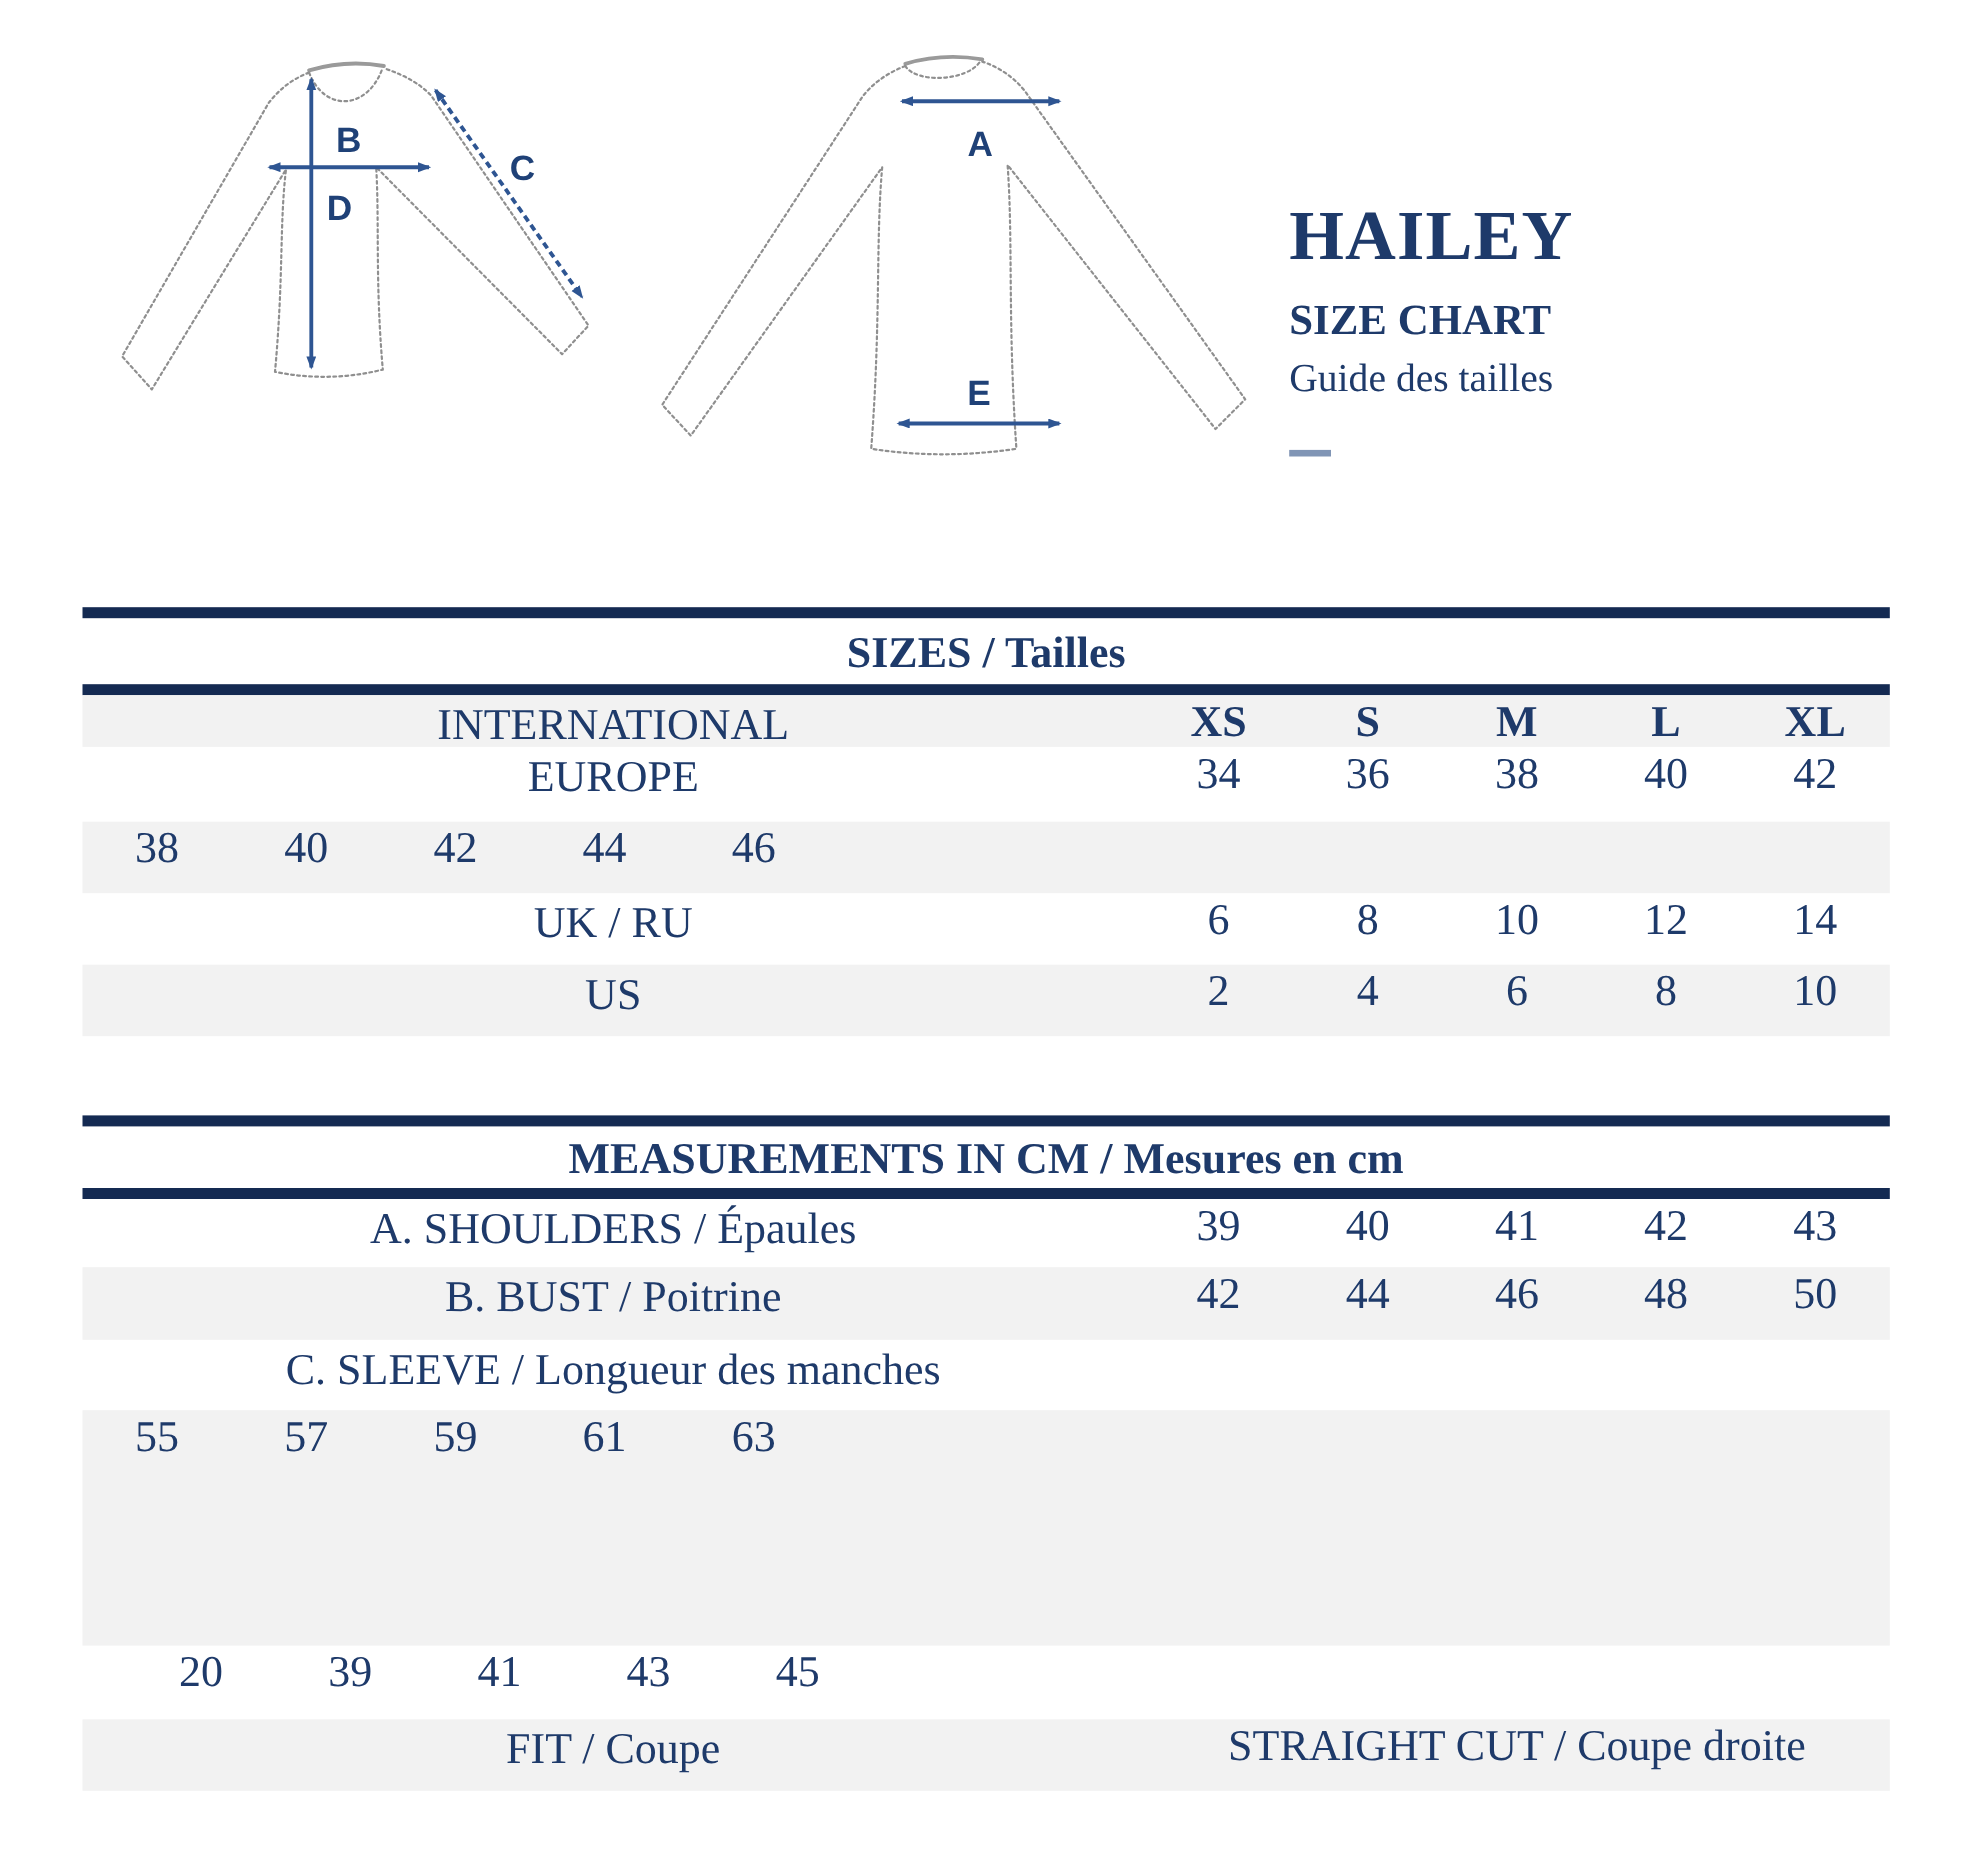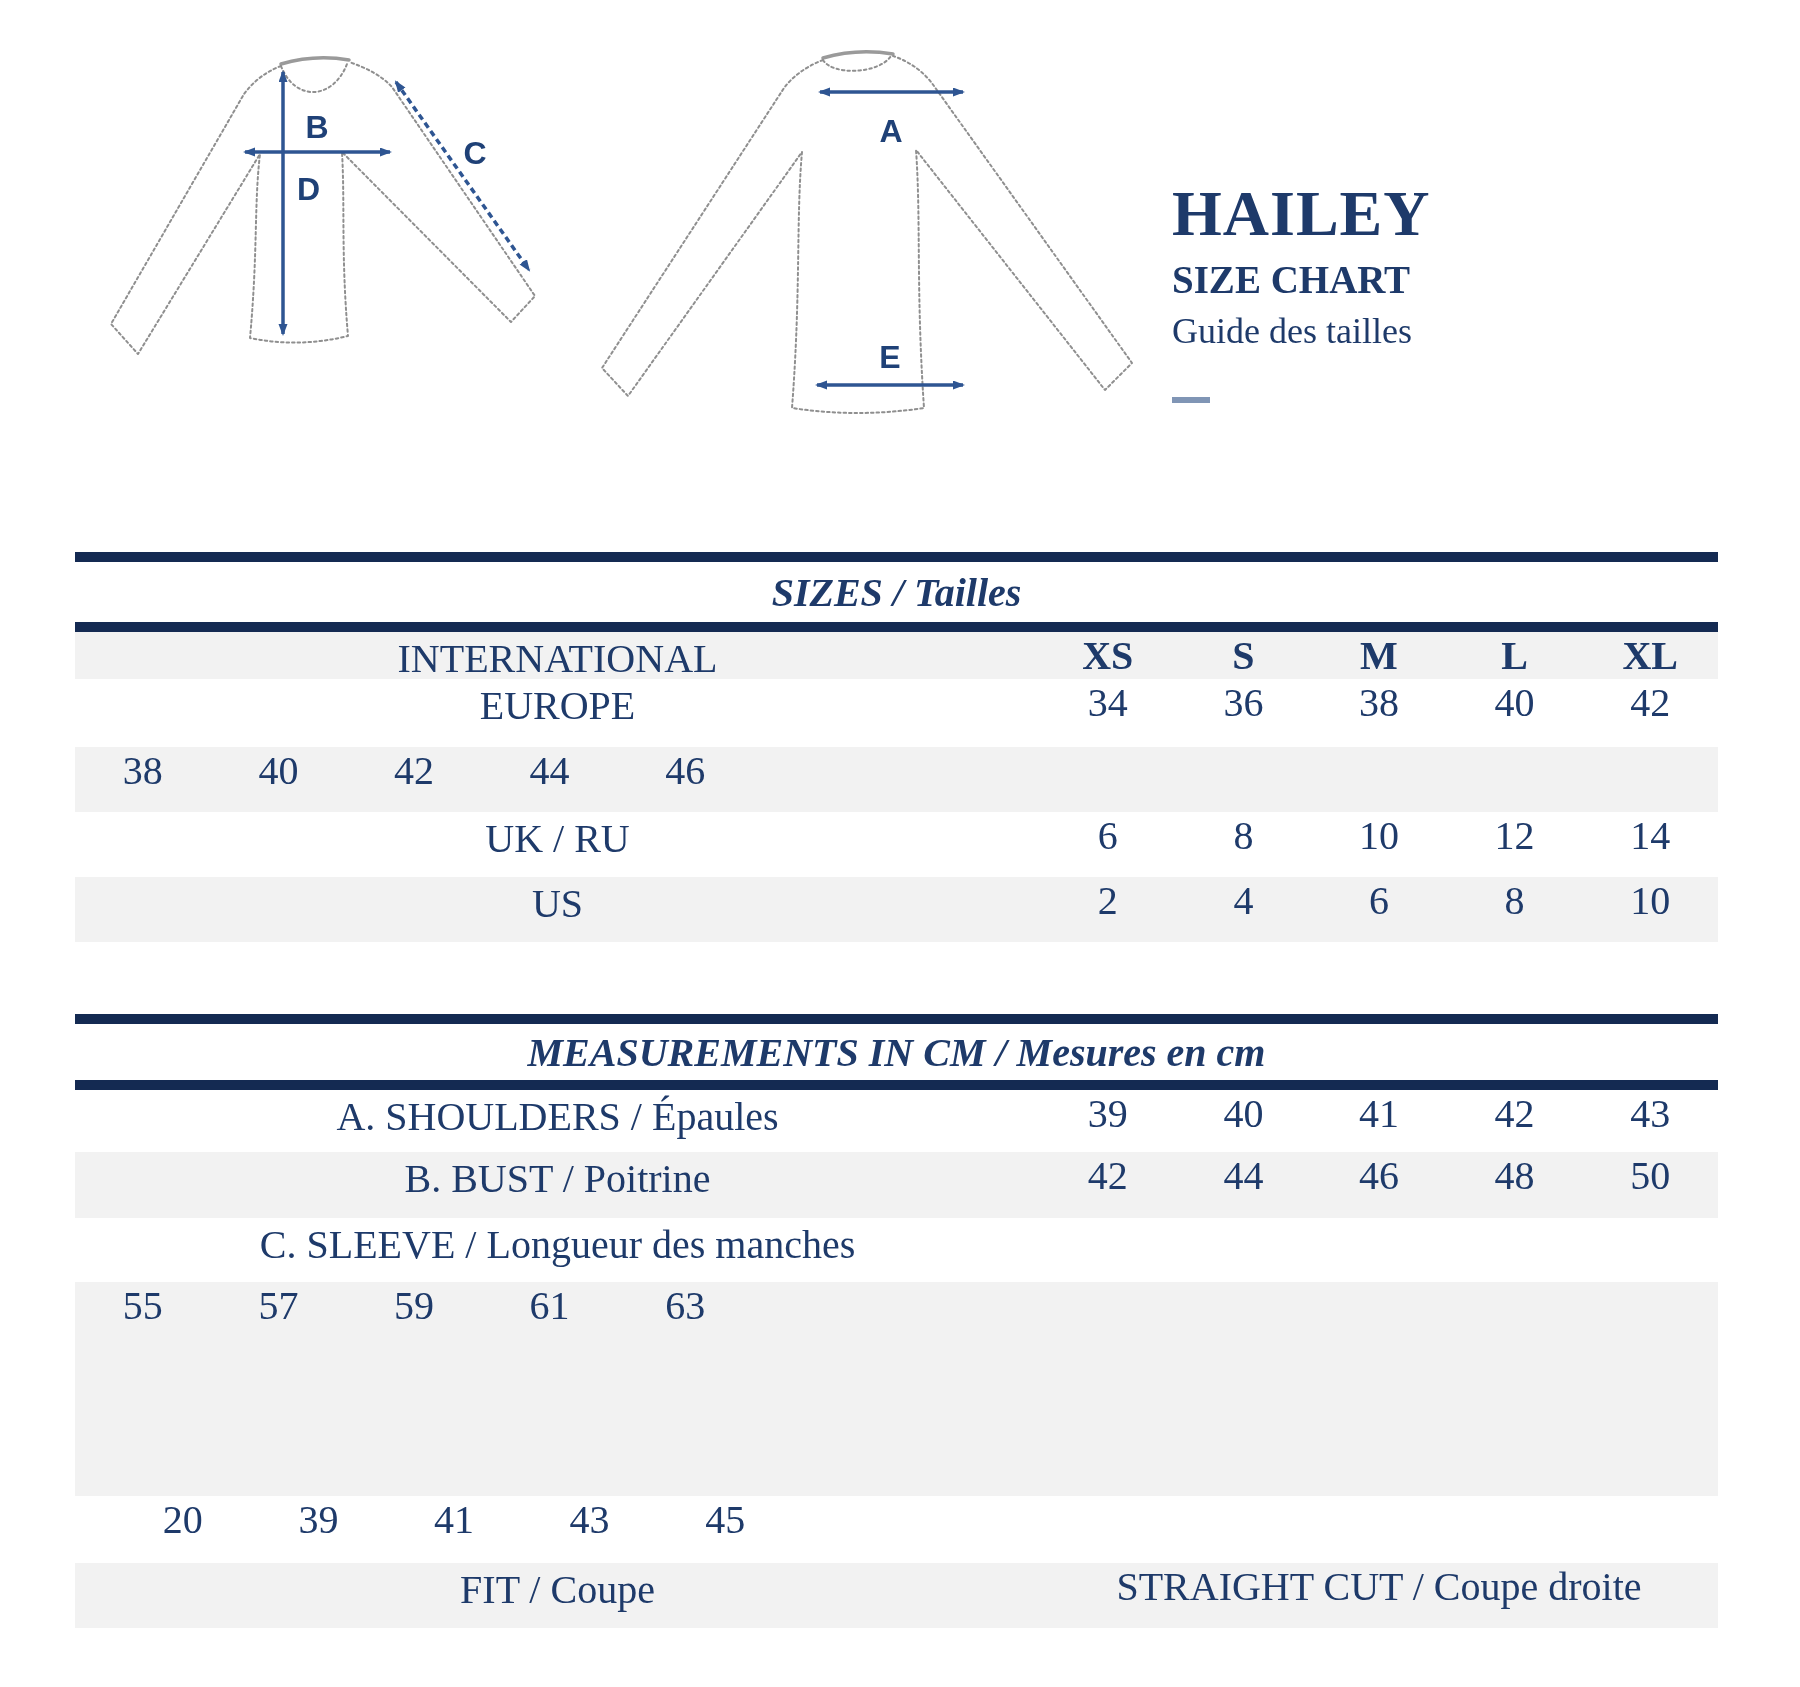--- a/index.html
+++ b/index.html
@@ -9,29 +9,29 @@
   }
   
   .shirt{position:absolute;}
   .outline{fill:none;stroke:#8f8f8f;stroke-width:2;stroke-dasharray:2.5 3;stroke-linecap:round;stroke-linejoin:round;}
   .collar{fill:none;stroke:#9a9a9a;stroke-width:3.5;stroke-linecap:round;}
   .arrow{stroke:#2e5592;stroke-width:3.5;fill:none;}
   .arrow.dashed{stroke-dasharray:6 4;}
   .diaglabel{font-family:"Liberation Sans","DejaVu Sans",sans-serif;font-size:32px;font-weight:bold;fill:#1f4177;}
   .title-block{position:absolute;left:1172px;top:182px;}
   .brand{font-size:64px;font-weight:bold;line-height:1;margin:0;letter-spacing:1px;}
-  .size-chart{font-size:39px;font-weight:bold;margin-top:14px;line-height:1;}
+  .size-chart{font-size:39px;font-weight:bold;margin-top:26px;line-height:1;}
   .guide{font-size:36px;margin-top:14px;line-height:1;}
   .dash-divider{width:38px;height:6px;background:#8095b5;margin-top:48px;}
   
   .tbl{position:absolute;left:75px;width:1643px;}
   #sizes-table{top:552px;}
   #meas-table{top:1014px;}
   .rule{height:10px;background:#142a52;}
-  .tbl-title{display:flex;align-items:center;justify-content:center;font-weight:bold;font-size:40px;font-style:italic;}
+  .tbl-title{display:flex;align-items:center;justify-content:center;font-weight:bold;font-size:40px;}
   #sizes-table .tbl-title{height:60px;}
   #meas-table .tbl-title{height:56px;}
   .row{display:flex;}
   .row .lbl{width:965px;text-align:center;font-size:40px;line-height:1.35;}
   .row .val{width:135.6px;text-align:center;font-size:40px;}
   .row .spanval{flex:1;text-align:center;font-size:40px;}
   #sizes-table .rows .row:nth-child(odd){background:#f2f2f2;}
   #meas-table .rows .row:nth-child(even){background:#f2f2f2;}
   #sizes-table .row{height:65px;}
   #sizes-table .rows .row:nth-child(1){height:47px;}

